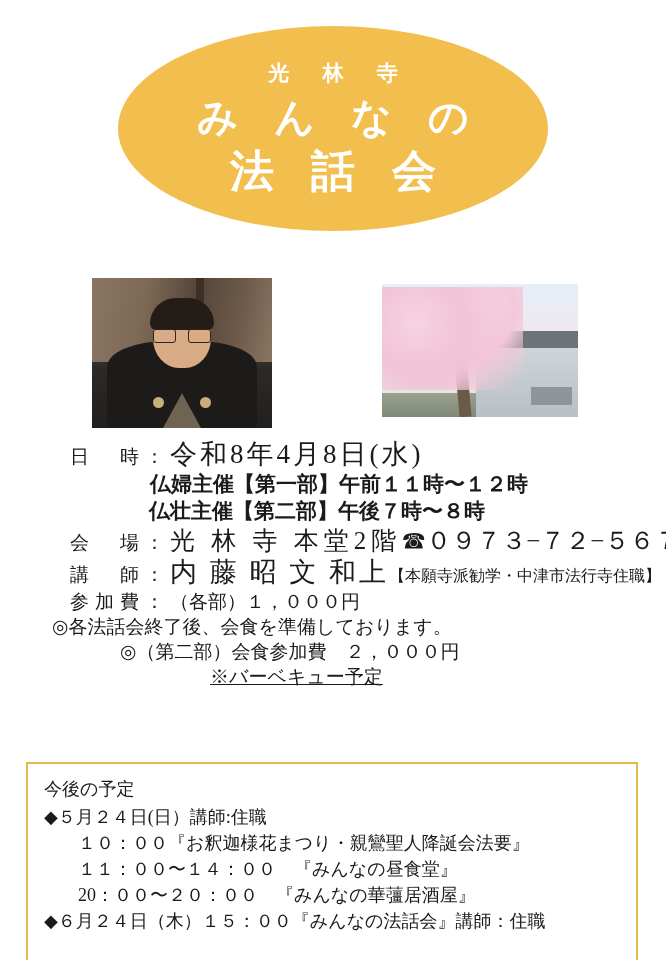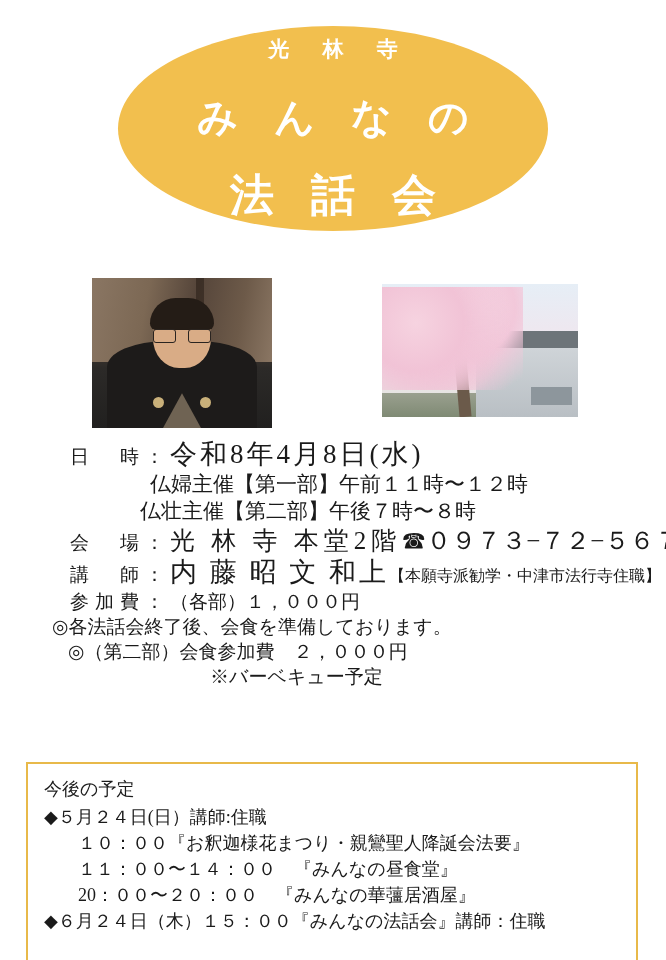--- a/index.html
+++ b/index.html
@@ -31,21 +31,20 @@
     width: 430px;
     height: 205px;
     border-radius: 50% / 50%;
     background: #f2bf4e;
     display: flex;
     flex-direction: column;
     align-items: center;
     justify-content: center;
     box-sizing: border-box;
     padding-top: 4px;
-    gap: 24px;
   }
   .temple-name {
     font-size: 21px;
     letter-spacing: 14px;
     color: #ffffff;
     text-indent: 14px;
     margin-bottom: 6px;
     font-weight: bold;
   }
   .title-line1 {
@@ -220,30 +219,30 @@
   .row {
     display: block;
     padding: 3px 0;
     white-space: nowrap;
   }
   .lbl {
     display: inline-block;
     letter-spacing: 6px;
   }
   .ind-2 { padding-left: 150px; }
-  .ind-3 { padding-left: 140px; }
+  .ind-3 { padding-left: 140px; margin-left: 9px; }
   .ind-4 { padding-left: 52px; }
-  .ind-5 { padding-left: 68px; }
+  .ind-5 { padding-left: 120px; }
   .ind-6 { padding-left: 70px; }
-  .ind-7 { padding-left: 210px; }
+  .ind-7 { padding-left: 210px; text-decoration: underline; }
   .big { font-size: 25px; margin-top: 42px; }
   .bigger { font-size: 27px; letter-spacing: 3px; }
   .sp-wide { letter-spacing: 5px; }
   .small-note { font-size: 16px; }
-  .mid { font-size: 21px; }
+  .mid { font-size: 21px; font-weight: bold; }
 
   
   .sched {
     position: absolute;
     left: 26px;
     top: 742px;
     width: 612px;
     height: 229px;
     border: 2.5px solid #e8b94a;
     box-sizing: border-box;

